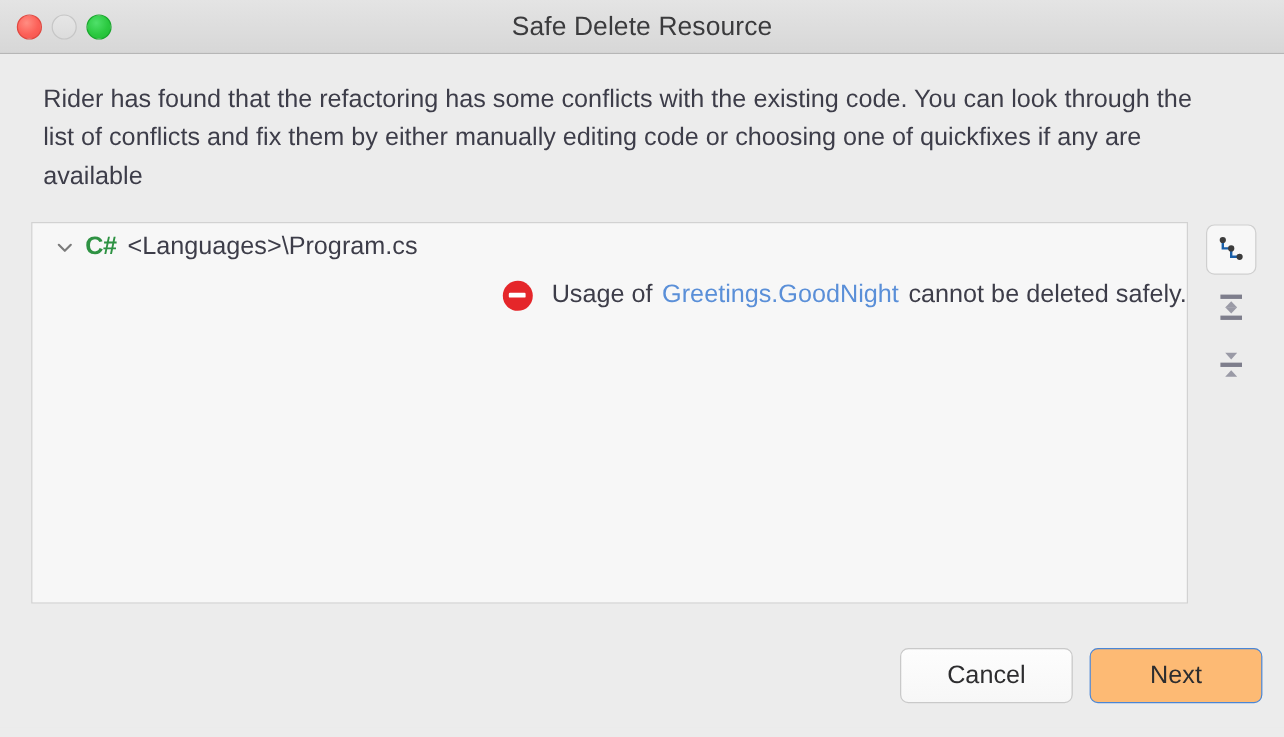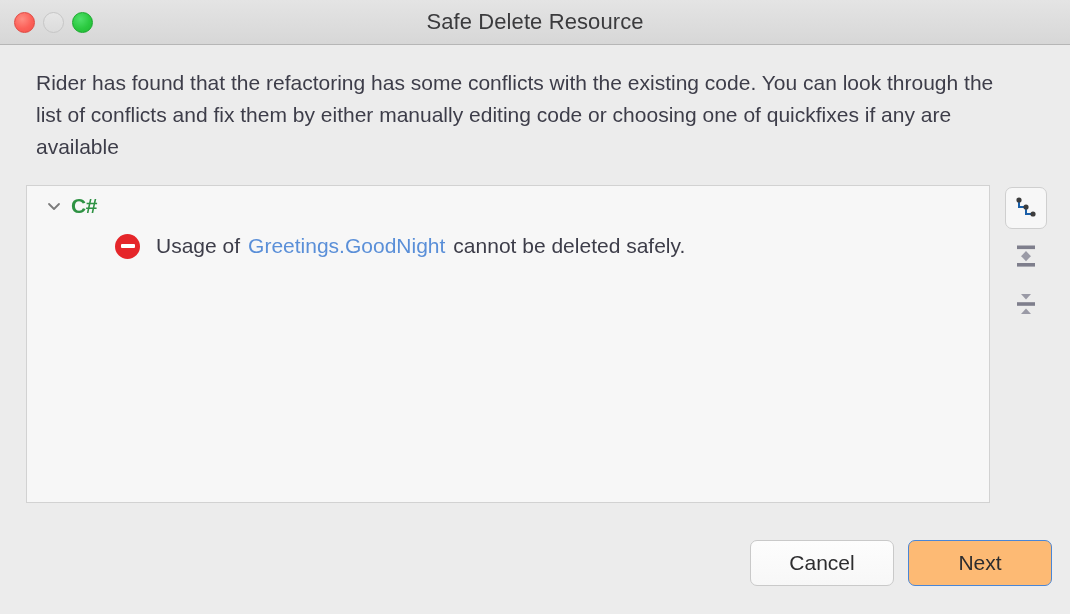--- a/index.html
+++ b/index.html
@@ -102,20 +102,21 @@
     display: flex;
     align-items: center;
     height: 40px;
     padding-left: 14px;
     font-size: 21px;
     color: #3d3d49;
     white-space: nowrap;
   }
   .tree-row.child {
     padding-left: 88px;
+    justify-content: flex-end;
   }
 
   .chevron {
     width: 26px;
     height: 26px;
     flex: 0 0 26px;
     display: flex;
     align-items: center;
     justify-content: center;
     margin-right: 4px;
@@ -239,20 +240,21 @@
 
     <div id="tree-panel">
 
       <div class="tree-row">
         <span class="chevron">
           <svg width="18" height="18" viewBox="0 0 18 18">
             <polyline points="4,7 9,12 14,7" fill="none" stroke="#7b7b7b" stroke-width="1.8" stroke-linecap="round" stroke-linejoin="round"></polyline>
           </svg>
         </span>
         <span class="lang-badge">C#</span>
+        <span>&lt;Languages&gt;\Program.cs</span>
       </div>
 
       <div class="tree-row child">
         <span class="err-icon"></span>
         <span class="txt-plain">Usage of</span>
         <span class="sp"></span>
         <span class="txt-link">Greetings.GoodNight</span>
         <span class="sp"></span>
         <span class="txt-plain">cannot be deleted safely.</span>
       </div>

